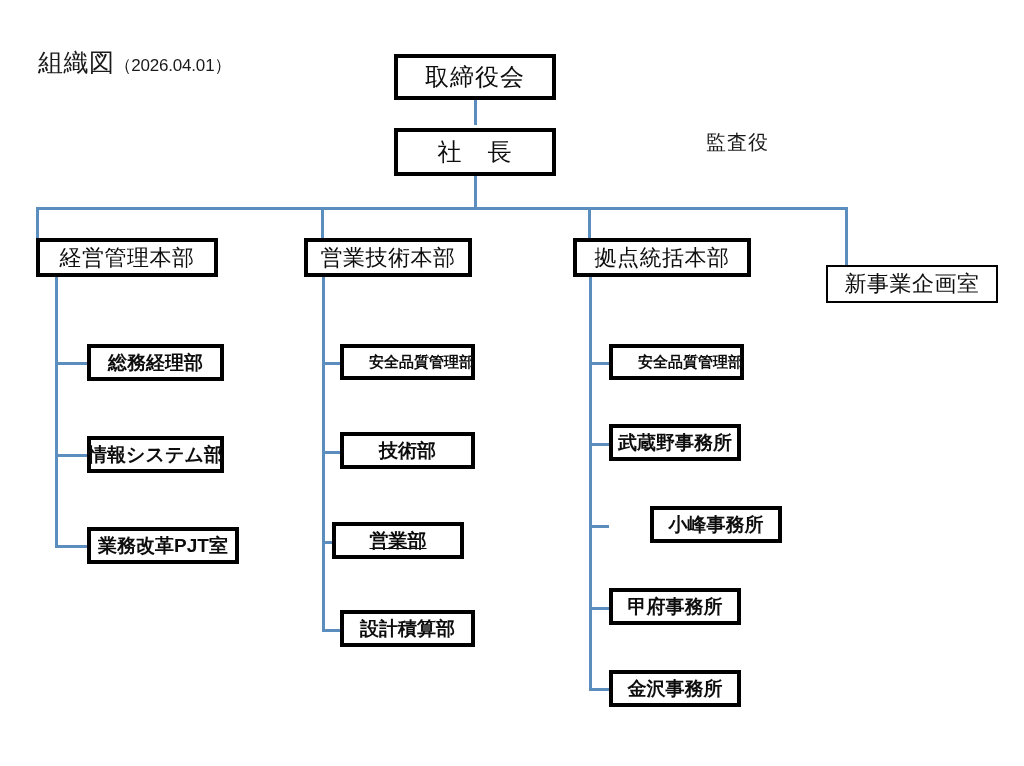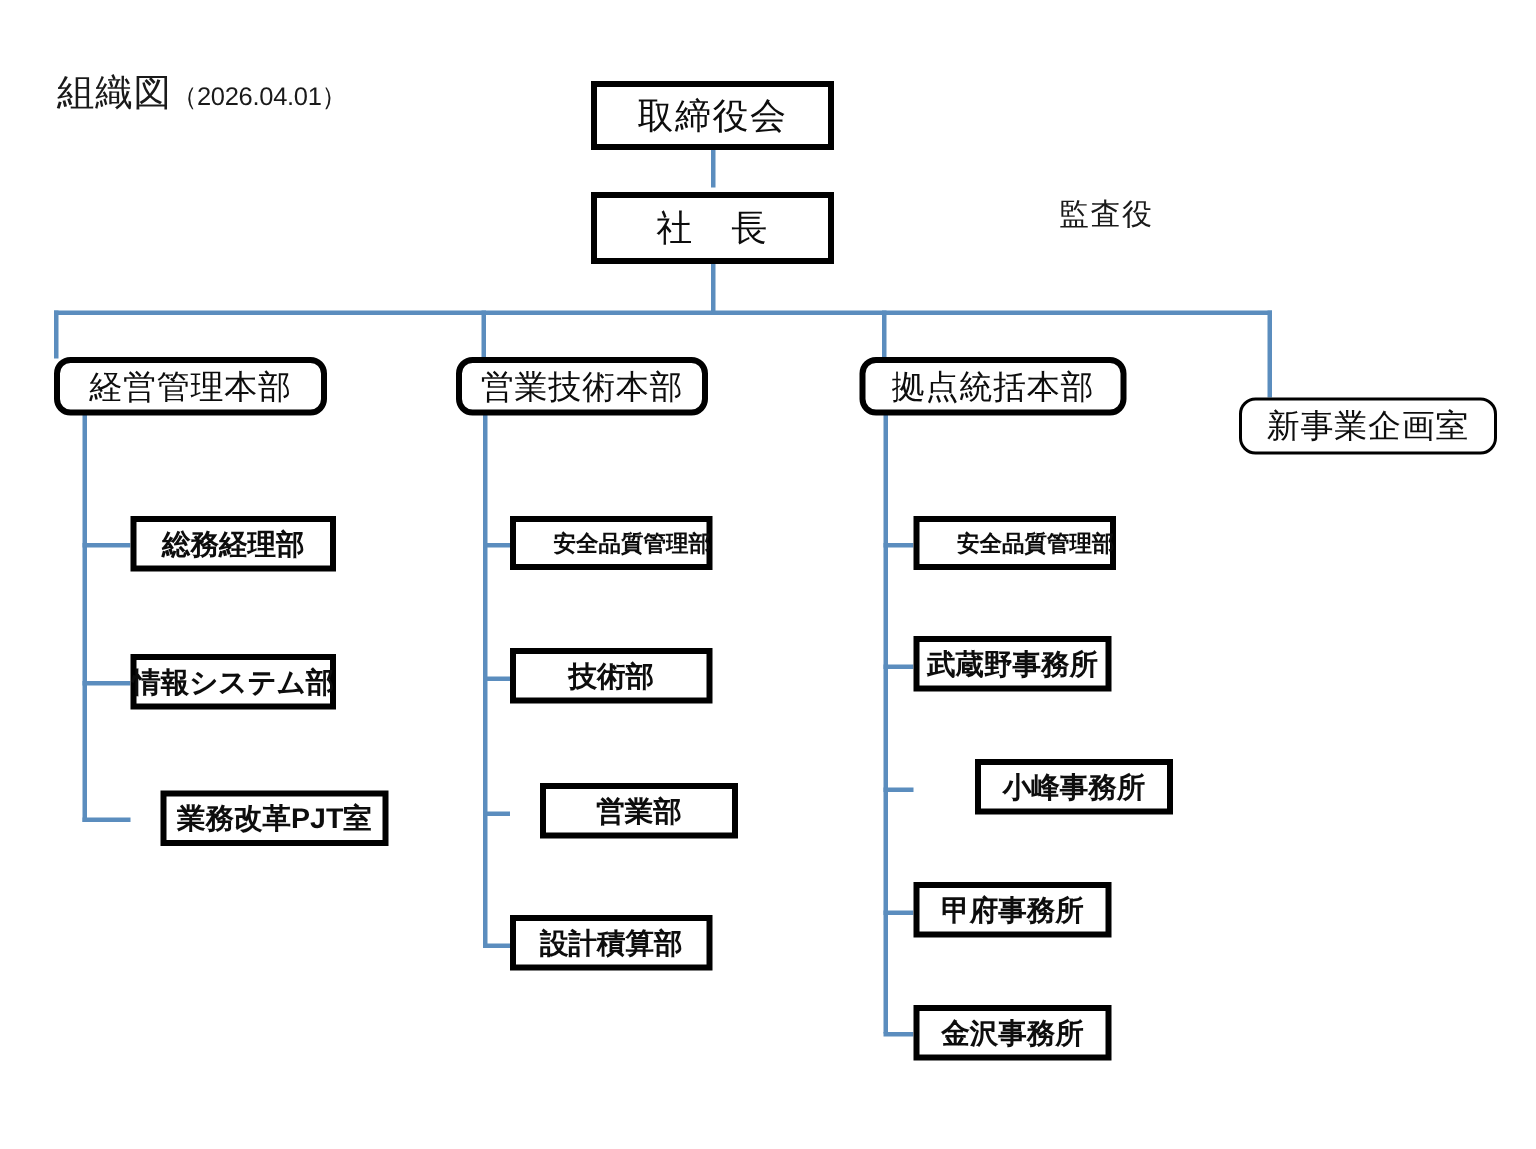--- a/index.html
+++ b/index.html
@@ -54,21 +54,20 @@
     white-space: nowrap;
     z-index: 3;
   }
   .node.top {
     font-size: 24px;
     letter-spacing: 1px;
   }
   .node.division {
     font-size: 22px;
     letter-spacing: 0.5px;
-    border-radius: 11px;
   }
   .node.unit {
     font-size: 19px;
     font-weight: bold;
     letter-spacing: 0px;
   }
   .node.unit-small {
     font-size: 15px;
     font-weight: bold;
     letter-spacing: 0px;
@@ -167,33 +166,33 @@
   </div>
 
   <div class="node unit" style="left: 87px; top: 344px; width: 137px; height: 37px; border-color: rgb(0, 0, 0);">
     <span>総務経理部</span>
   </div>
 
   <div class="node unit" style="left: 87px; top: 436px; width: 137px; height: 37px; border-color: rgb(0, 0, 0);">
     <span>情報システム部</span>
   </div>
 
-  <div class="node unit" style="left: 87px; top: 527px; width: 152px; height: 37px; border-color: rgb(0, 0, 0); margin-left: 20px;">
+  <div class="node unit" style="left: 87px; top: 527px; width: 152px; height: 37px; border-color: rgb(0, 0, 0);">
     <span>業務改革PJT室</span>
   </div>
 
   <div class="node unit-small" style="left: 340px; top: 344px; width: 135px; height: 36px; border-color: rgb(0, 0, 0);">
     <span>安全品質管理部</span>
   </div>
 
   <div class="node unit" style="left: 340px; top: 432px; width: 135px; height: 37px; border-color: rgb(0, 0, 0);">
     <span>技術部</span>
   </div>
 
-  <div class="node unit" style="left: 360px; top: 522px; width: 132px; height: 37px; border-color: rgb(0, 0, 0);">
+  <div class="node unit" style="left: 332px; top: 522px; width: 132px; height: 37px; border-color: rgb(0, 0, 0); text-decoration: underline;">
     <span>営業部</span>
   </div>
 
   <div class="node unit" style="left: 340px; top: 610px; width: 135px; height: 37px; border-color: rgb(0, 0, 0);">
     <span>設計積算部</span>
   </div>
 
   <div class="node unit-small" style="left: 609px; top: 344px; width: 135px; height: 36px; border-color: rgb(0, 0, 0);">
     <span>安全品質管理部</span>
   </div>

